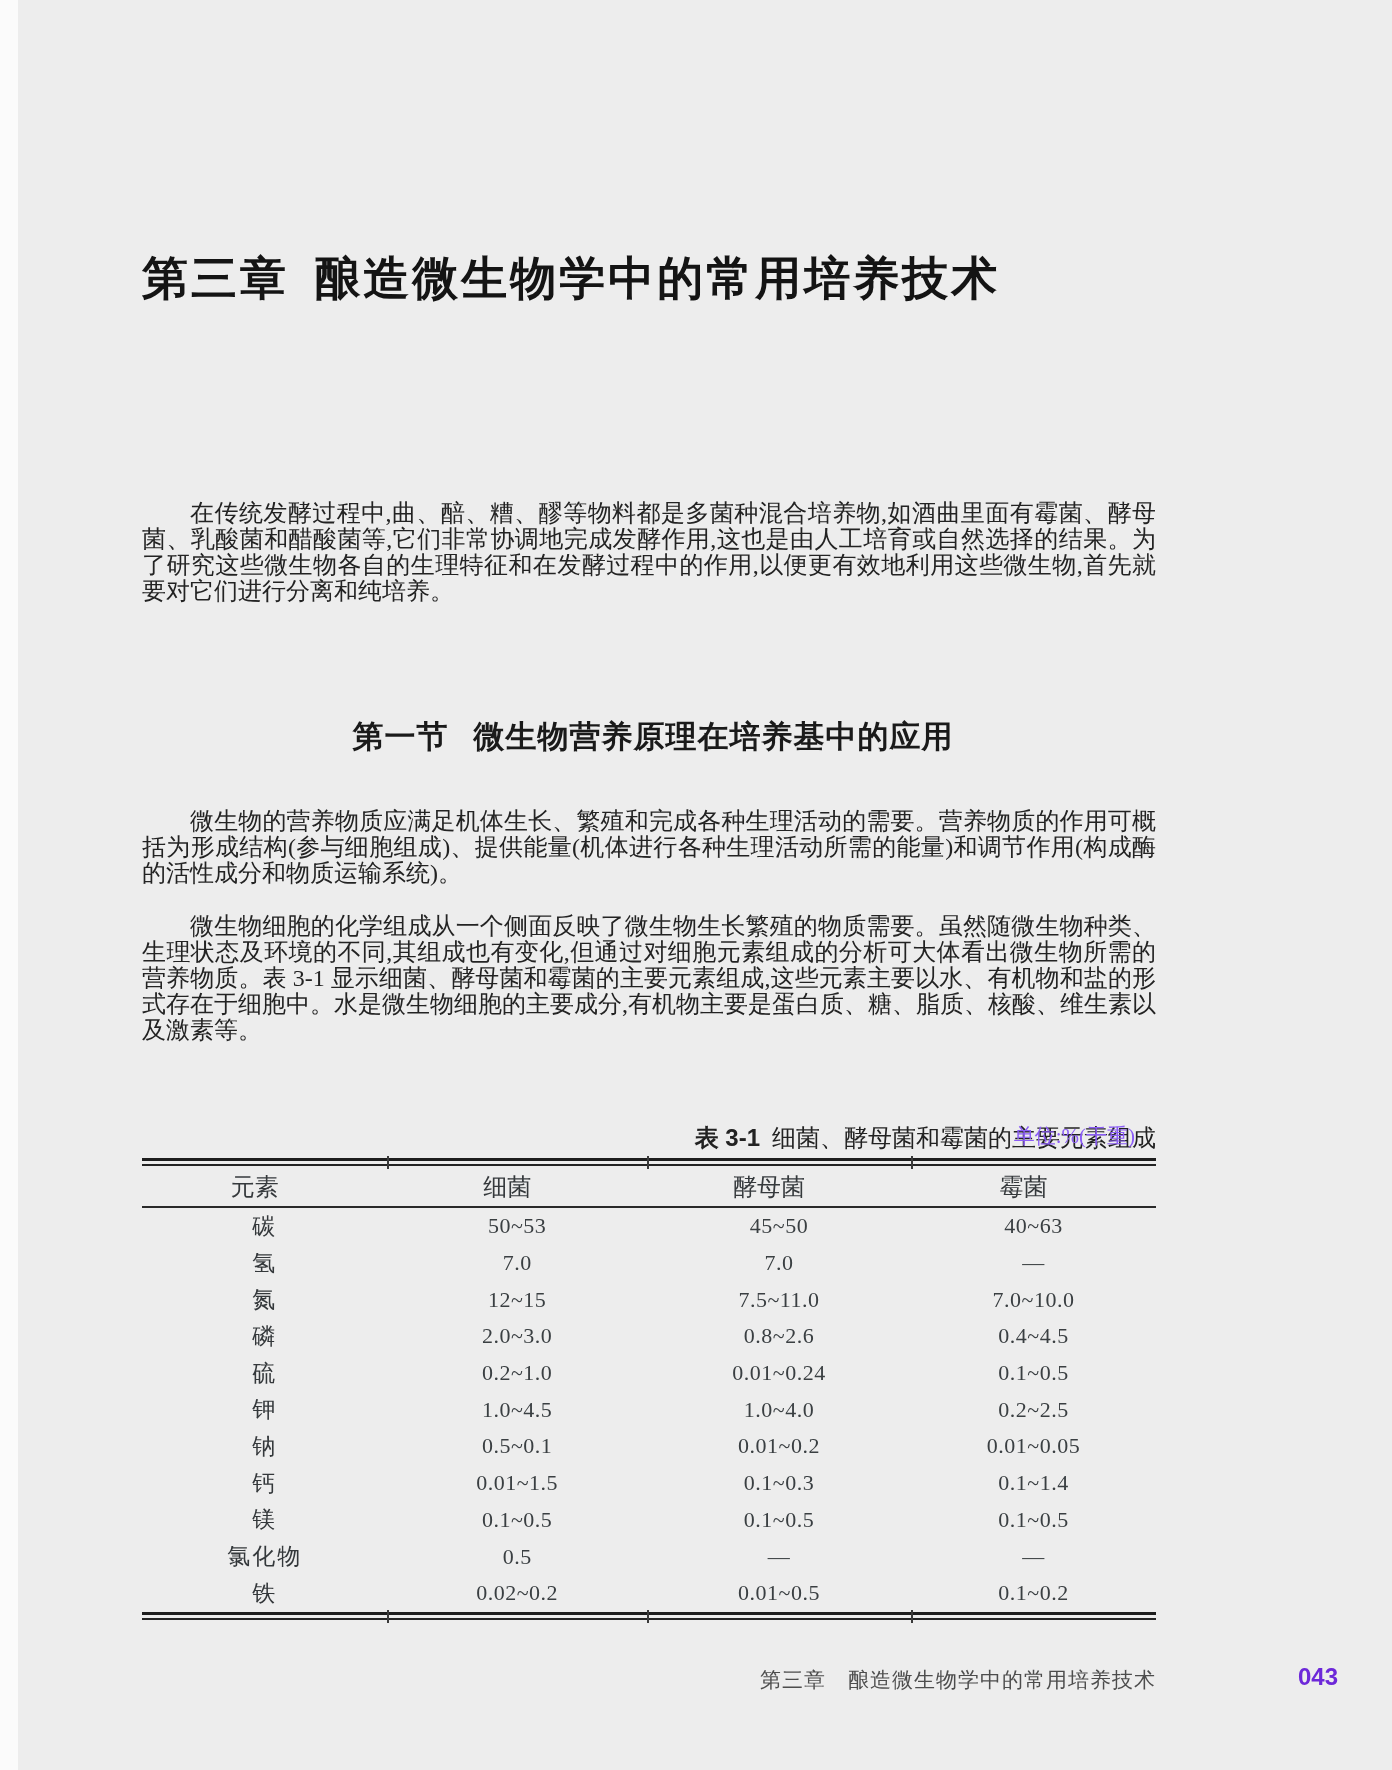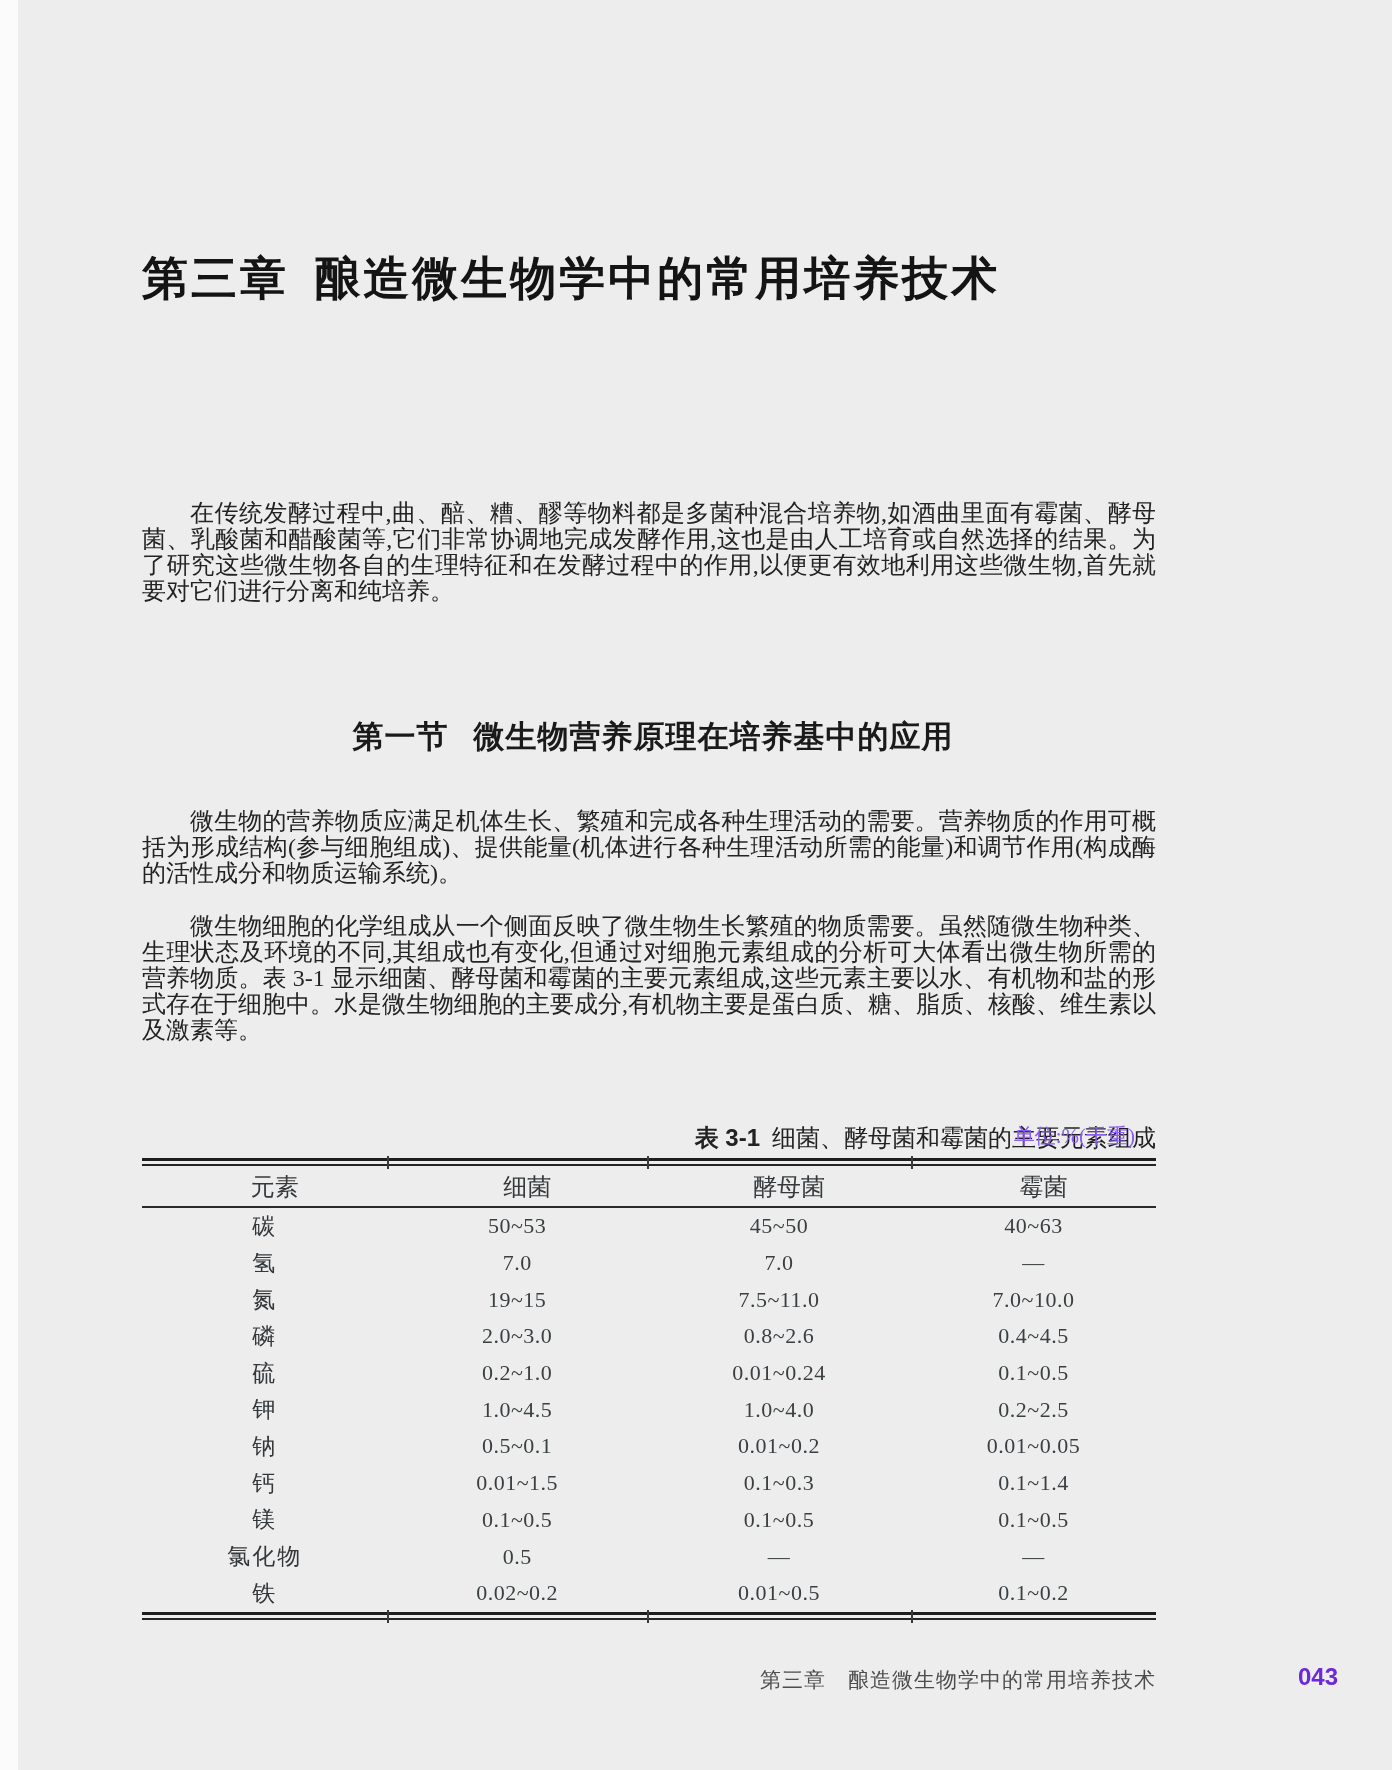--- a/index.html
+++ b/index.html
@@ -51,21 +51,21 @@
   }
   .rule-double{position:absolute;left:142px;width:1014px;height:9px;}
   .rule-double .ln-a{position:absolute;top:0;left:0;right:0;height:3px;background:#1e1e1e;}
   .rule-double .ln-b{position:absolute;top:6px;left:0;right:0;height:2px;background:#242424;}
   .rule-top{top:1158px;}
   .rule-bottom{top:1612px;}
   .tick{position:absolute;top:-2px;width:2px;height:13px;background:#3a3a3a;}
   .tick.t1{left:24.2%;} .tick.t2{left:49.8%;} .tick.t3{left:75.8%;}
 
   .thead{
-    position:absolute;top:1167px;left:152px;width:1014px;height:39px;
+    position:absolute;top:1167px;left:132px;width:1014px;height:39px;
     display:grid;grid-template-columns:24.2% 25.6% 26.05% 24.15%;
     align-items:center;font-size:24px;color:#35393c;
   }
   .thead .hcell{text-align:center;}
   .rule-mid{position:absolute;top:1206px;left:142px;width:1014px;height:2px;background:#2a2a2a;}
   .tbody{position:absolute;top:1208px;left:142px;width:1014px;}
   .trow{
     height:36.7px;display:grid;grid-template-columns:24.2% 25.6% 26.05% 24.15%;
     align-items:center;font-size:22px;color:#3a3f42;
   }
@@ -131,21 +131,21 @@
       <div class="cell">40~63</div>
     </div>
     <div class="trow">
       <div class="cell el">氢</div>
       <div class="cell">7.0</div>
       <div class="cell">7.0</div>
       <div class="cell">—</div>
     </div>
     <div class="trow">
       <div class="cell el">氮</div>
-      <div class="cell">19~15</div>
+      <div class="cell">12~15</div>
       <div class="cell">7.5~11.0</div>
       <div class="cell">7.0~10.0</div>
     </div>
     <div class="trow">
       <div class="cell el">磷</div>
       <div class="cell">2.0~3.0</div>
       <div class="cell">0.8~2.6</div>
       <div class="cell">0.4~4.5</div>
     </div>
     <div class="trow">

